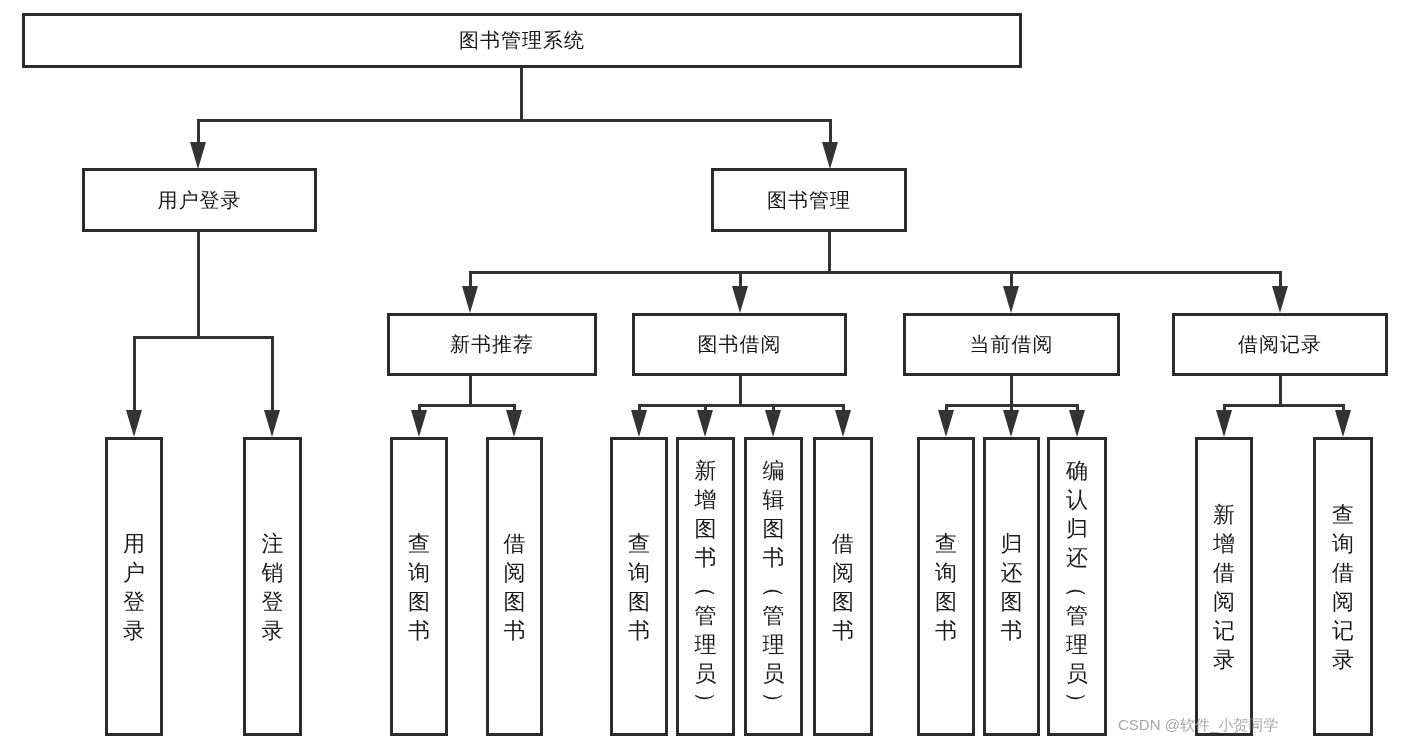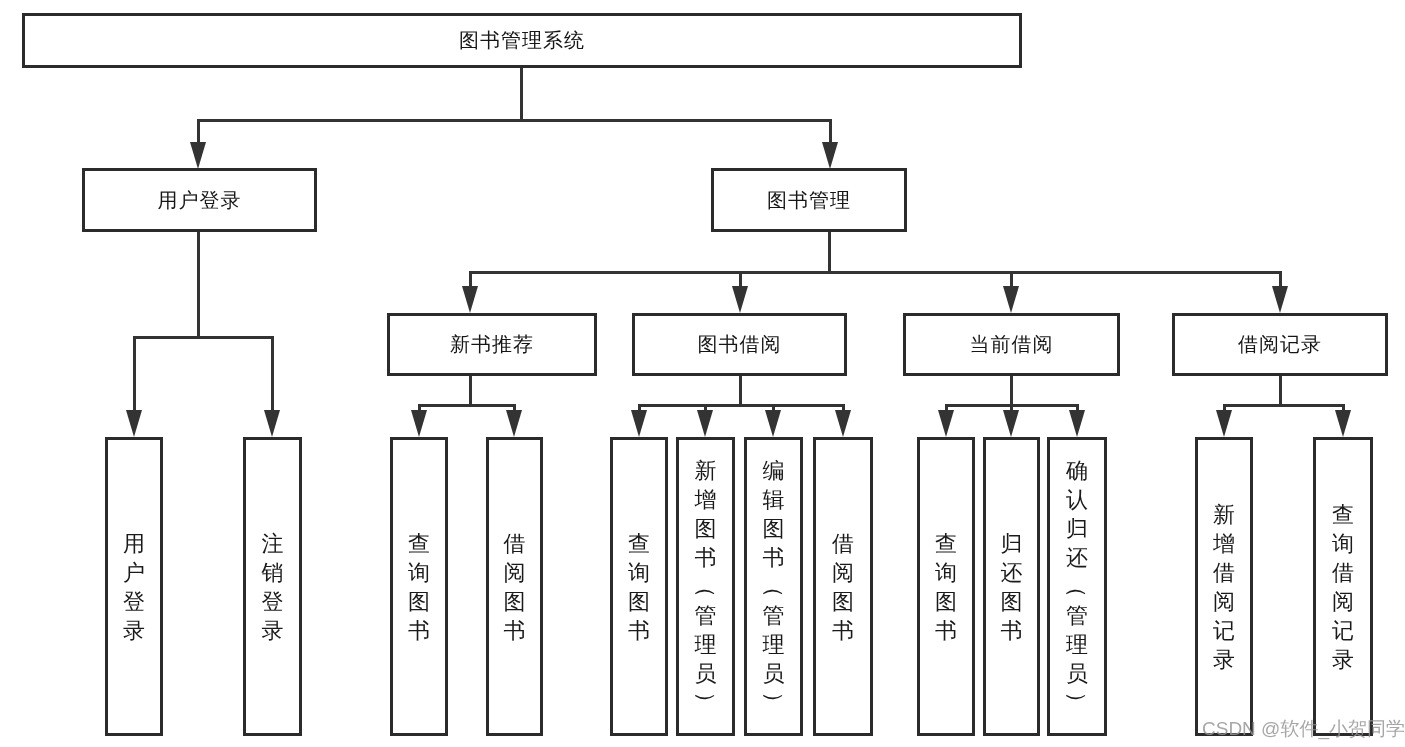--- a/index.html
+++ b/index.html
@@ -46,22 +46,22 @@
   .vline{position:absolute;width:3px;background:#333333;}
   .hline{position:absolute;height:3px;background:#333333;}
   .arrow{
     position:absolute;width:0;height:0;
     border-left:8px solid transparent;
     border-right:8px solid transparent;
     border-top:27px solid #333333;
   }
   .watermark{
     position:absolute;
-    left:1202px;top:716px;
-    font-size:19px;
+    left:1118px;top:716px;
+    font-size:15px;
     color:rgba(150,150,150,0.85);
     white-space:nowrap;
     z-index:5;
   }
 </style>
 </head>
 <body>
 
 <div id="stage">
 

